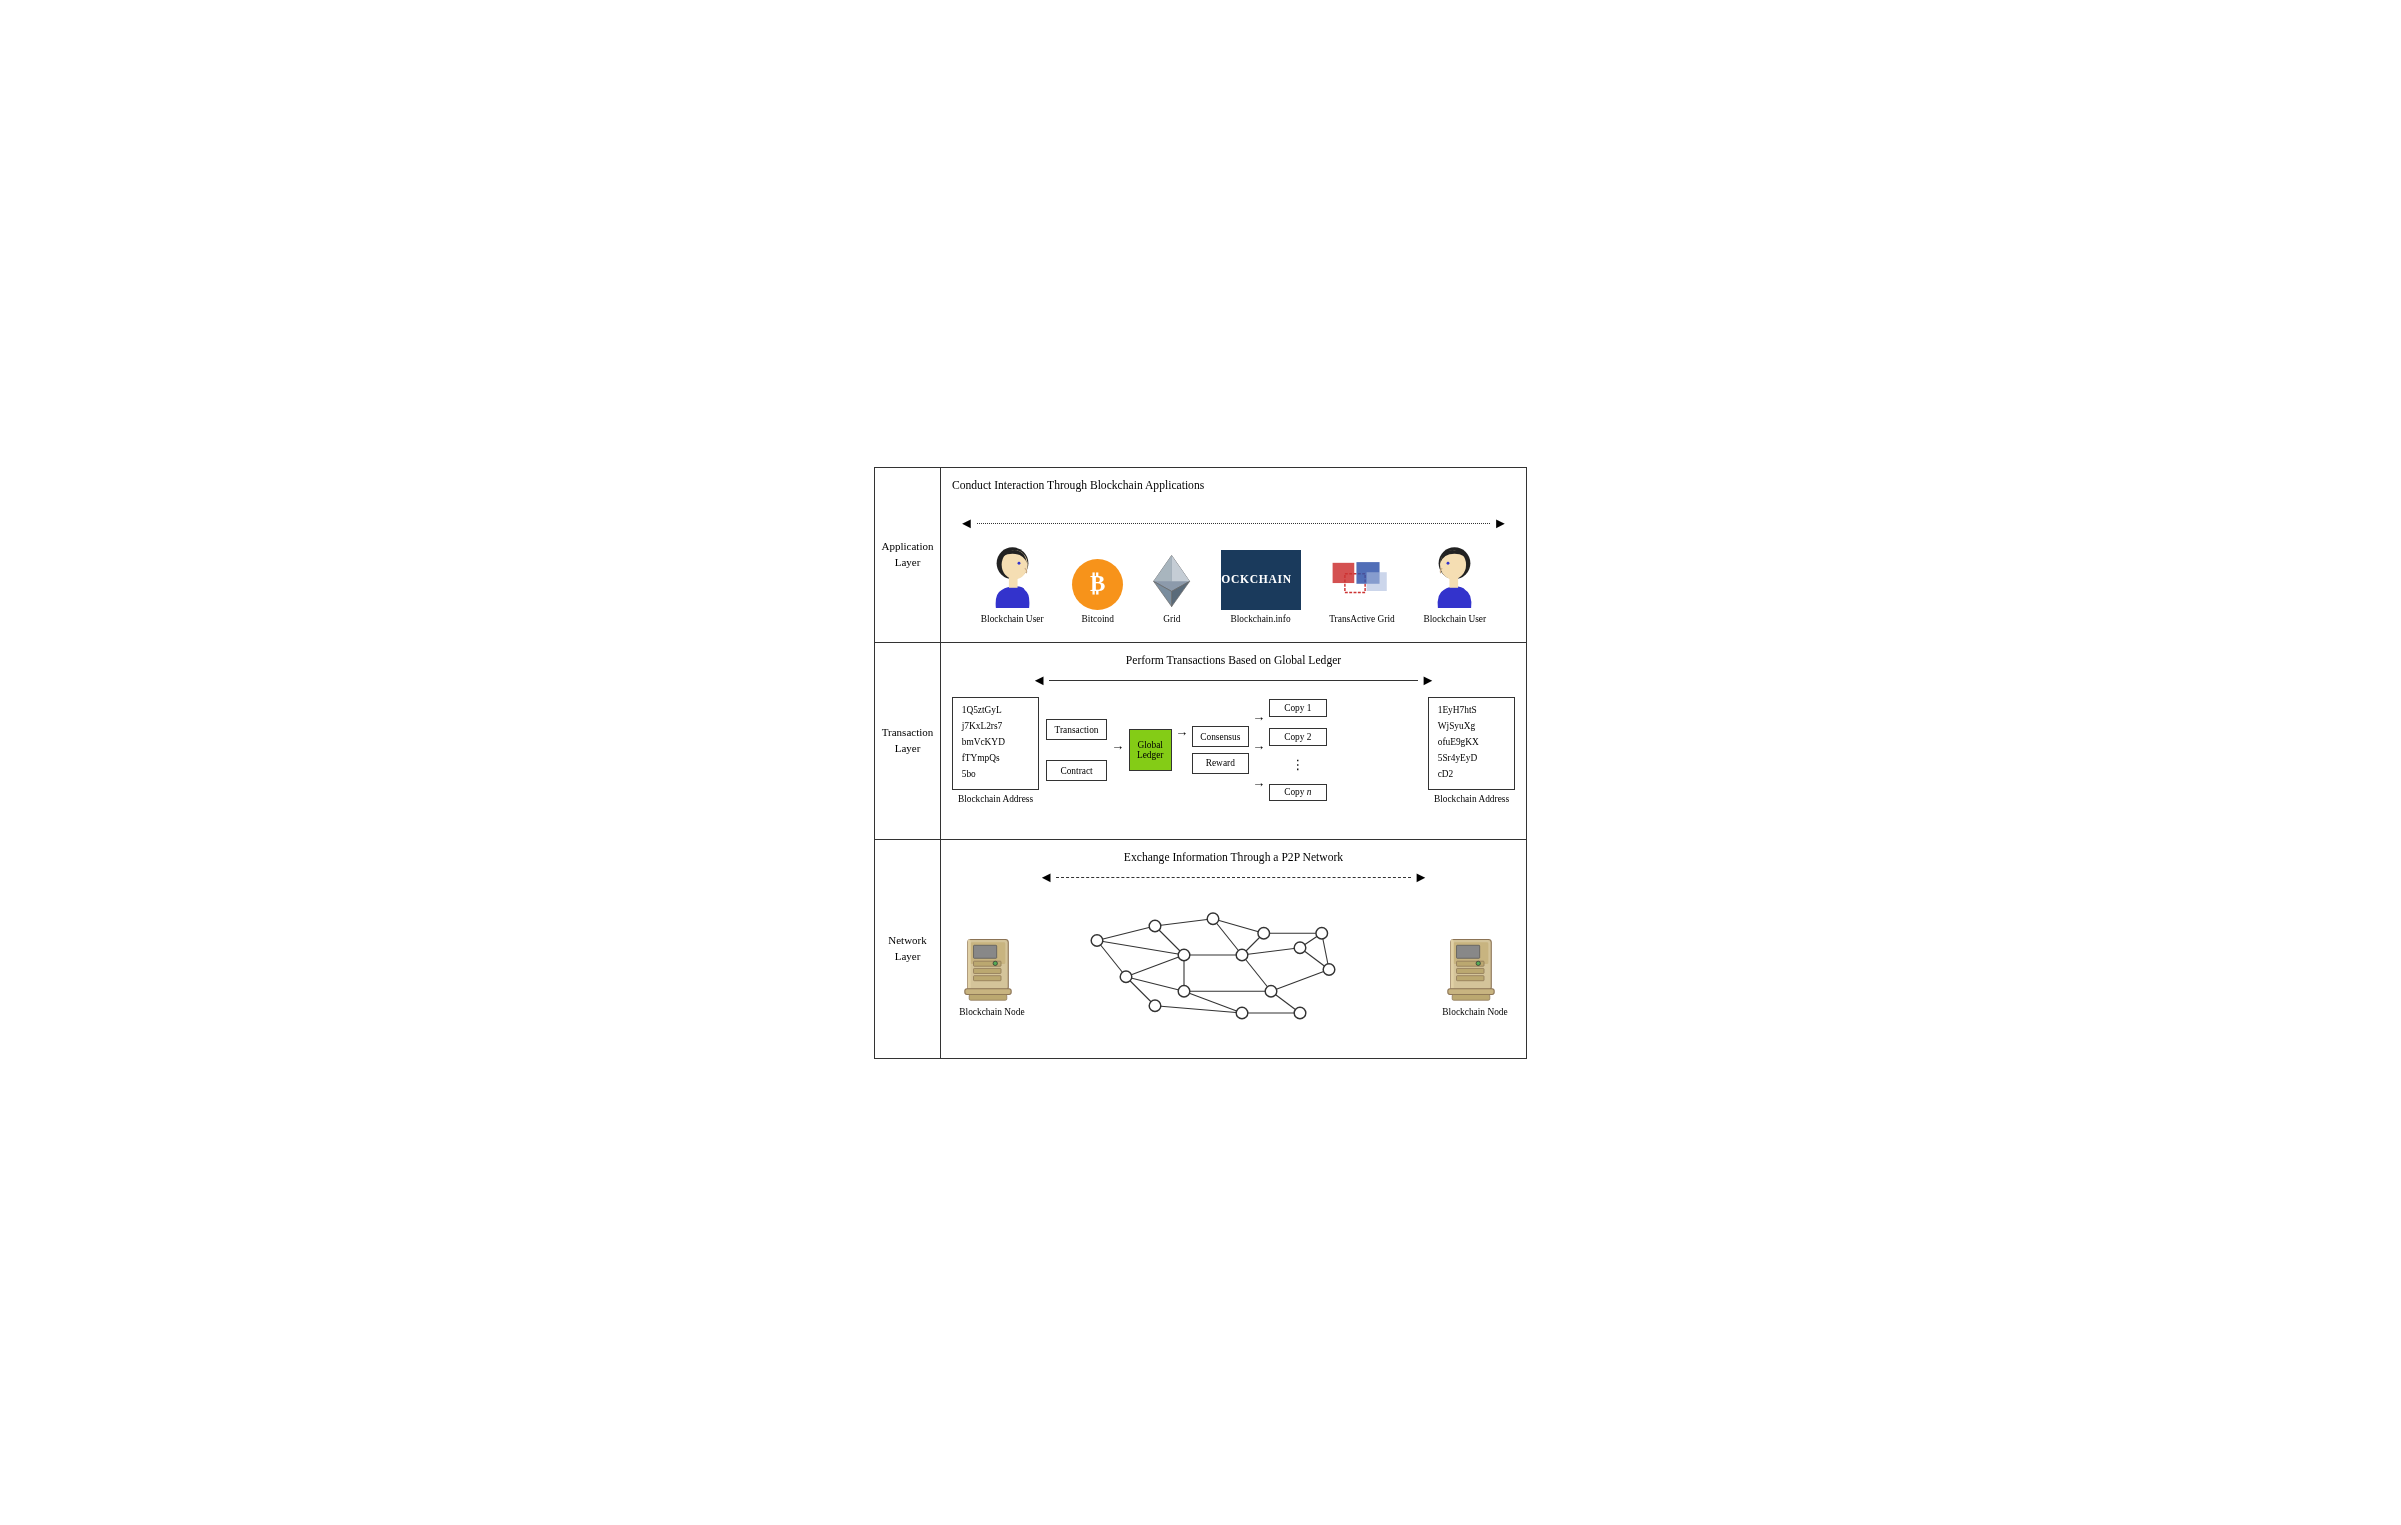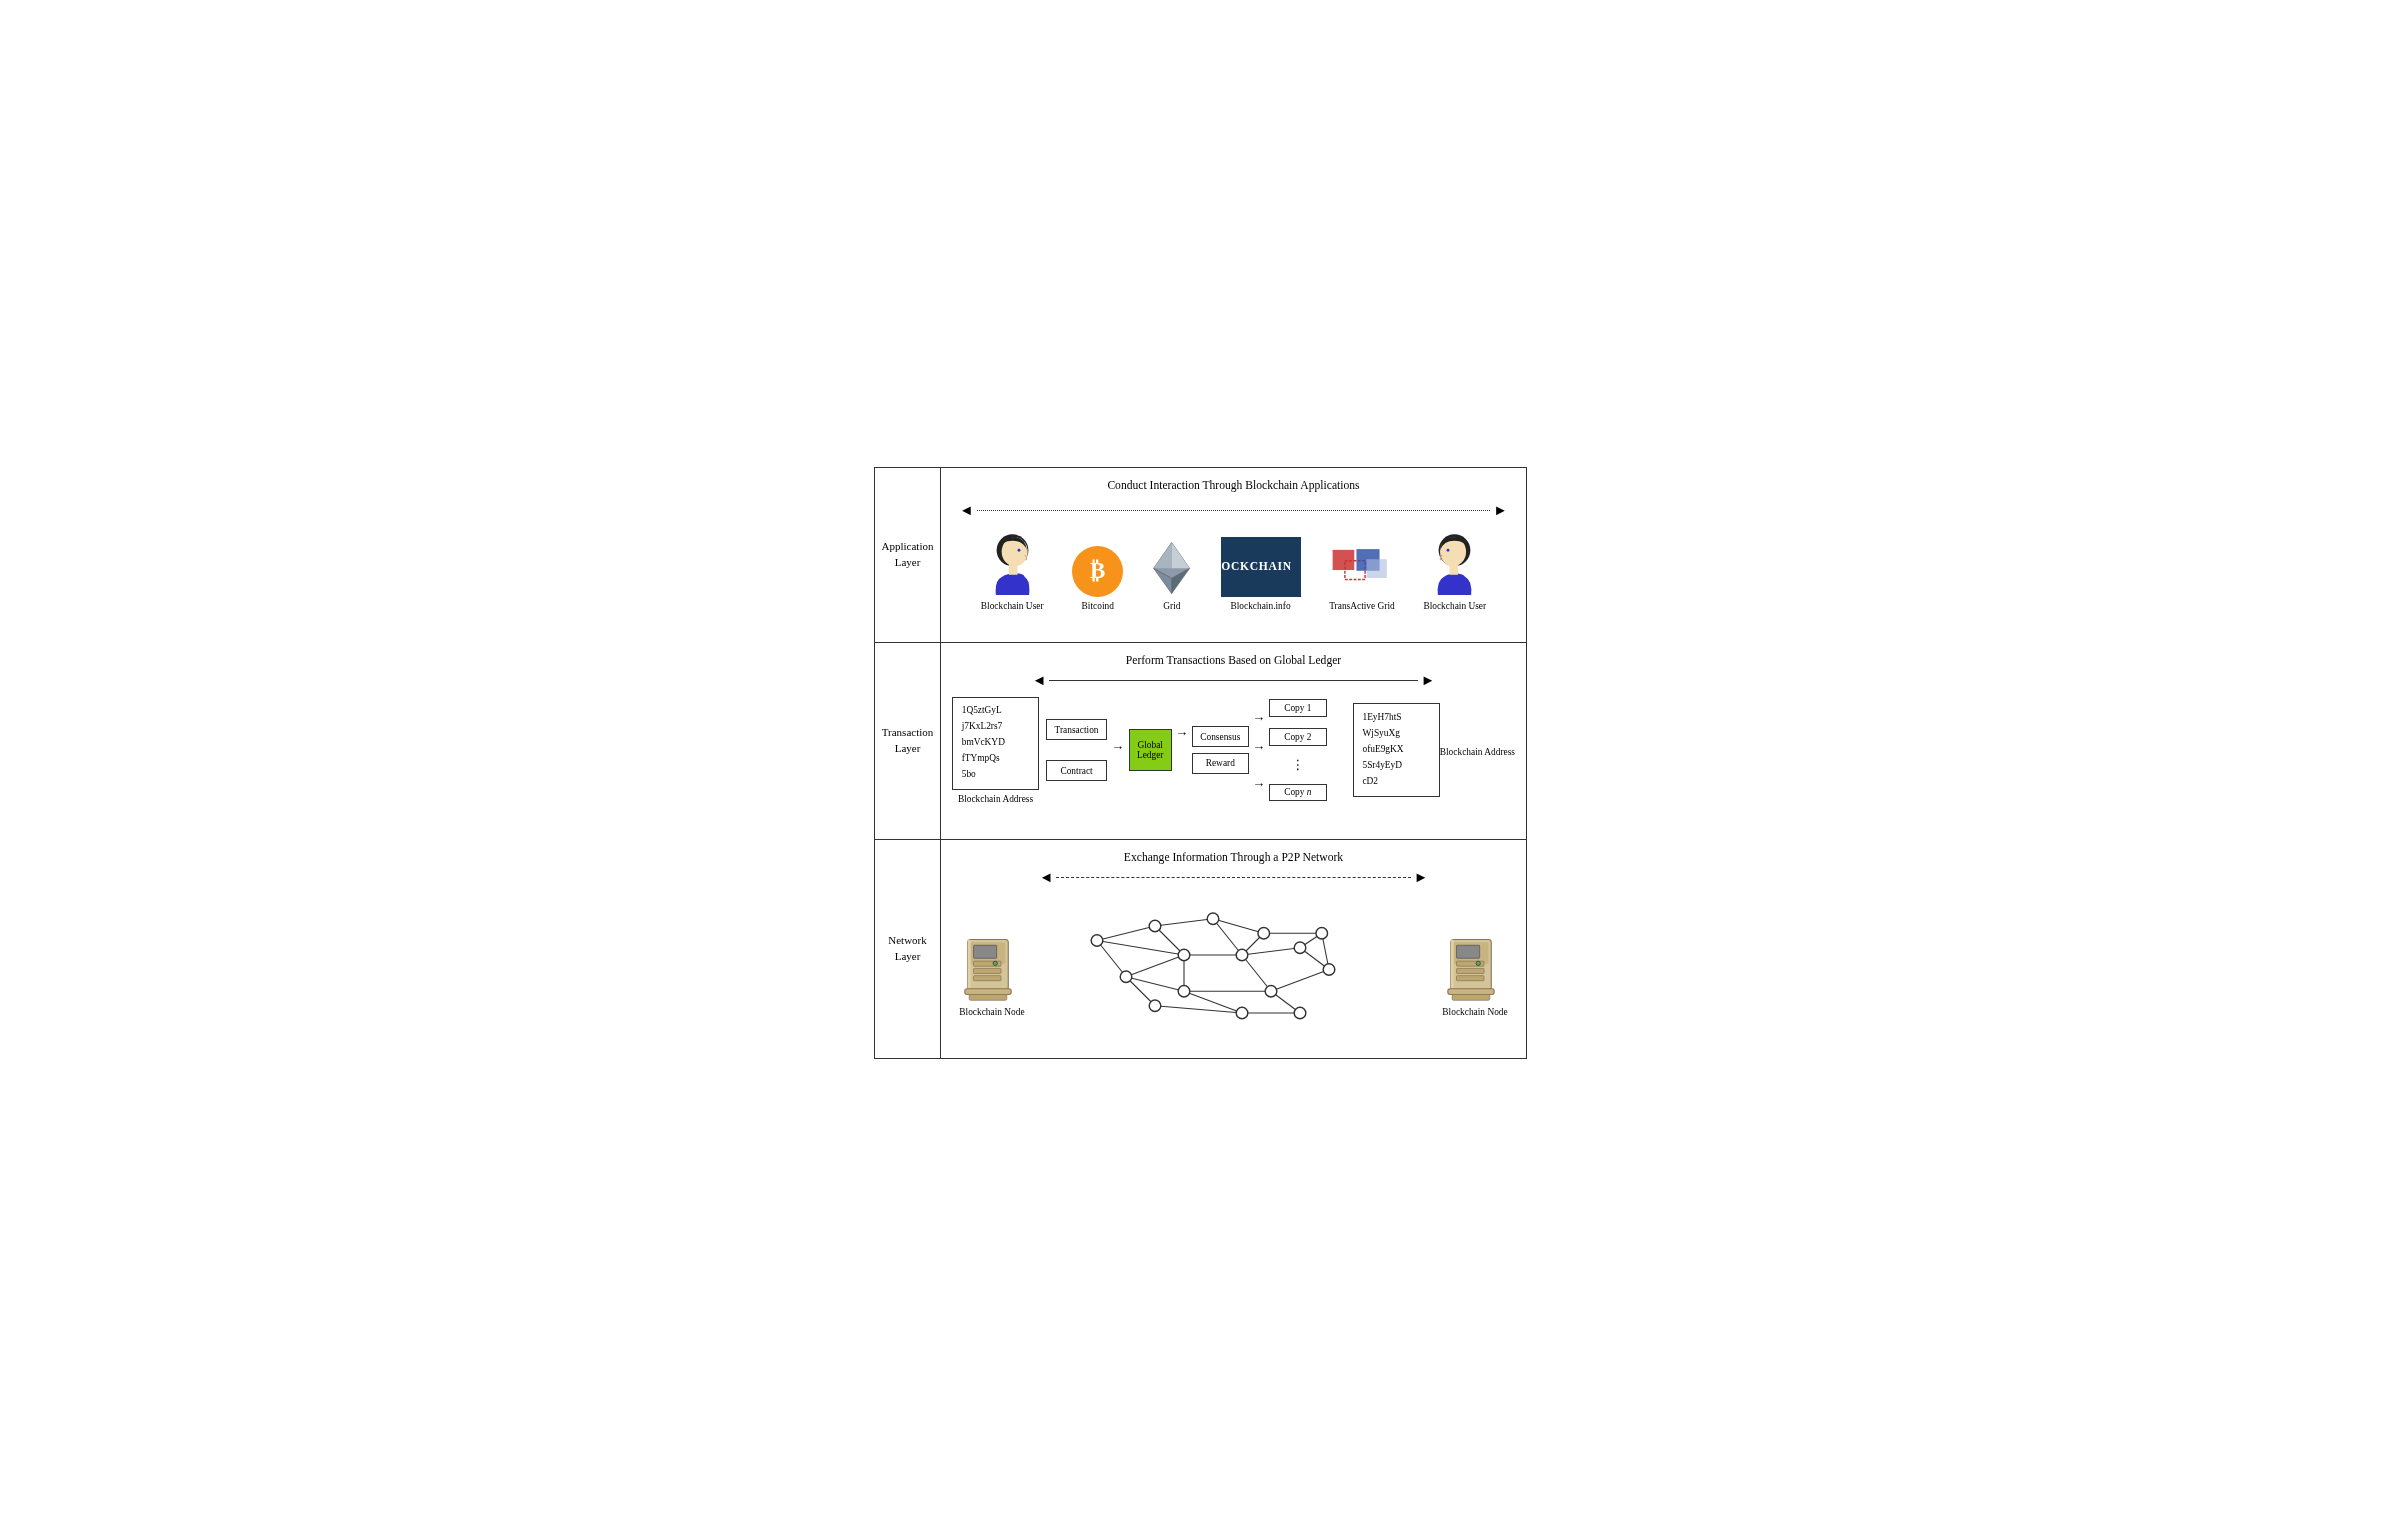--- a/index.html
+++ b/index.html
@@ -42,23 +42,23 @@
     }
     .layer-row + .layer-row {
       border-top: 1.5px solid #333;
     }
 
     
     .app-layer {
       min-height: 174px;
     }
     .app-title {
-      text-align: center;
+      text-align: left;
       font-size: 11.6px;
-      margin-bottom: 10px;
+      margin-bottom: 23px;
     }
     .dotted-arrow-row {
       display: flex;
       align-items: center;
       justify-content: space-between;
       margin-bottom: 11px;
       padding: 0 7.3px;
     }
     .arrow-left, .arrow-right {
       font-size: 14.5px;
@@ -415,21 +415,21 @@
           </div>
 
           <div class="copies-and-dots">
             <div class="copy-box">Copy 1</div>
             <div class="copy-box">Copy 2</div>
             <div style="font-size:13px;text-align:center;">⋮</div>
             <div class="copy-box">Copy <span class="italic">n</span></div>
           </div>
         </div>
 
-        <div style="display:flex;align-items:center;">
+        <div style="display:flex;flex-direction:column;align-items:center;">
           <div class="address-box address-box-right">
             <div>1EyH7htS</div>
             <div>WjSyuXg</div>
             <div>ofuE9gKX</div>
             <div>5Sr4yEyD</div>
             <div>cD2</div>
           </div>
           <div class="addr-label">Blockchain Address</div>
         </div>
       </div>

